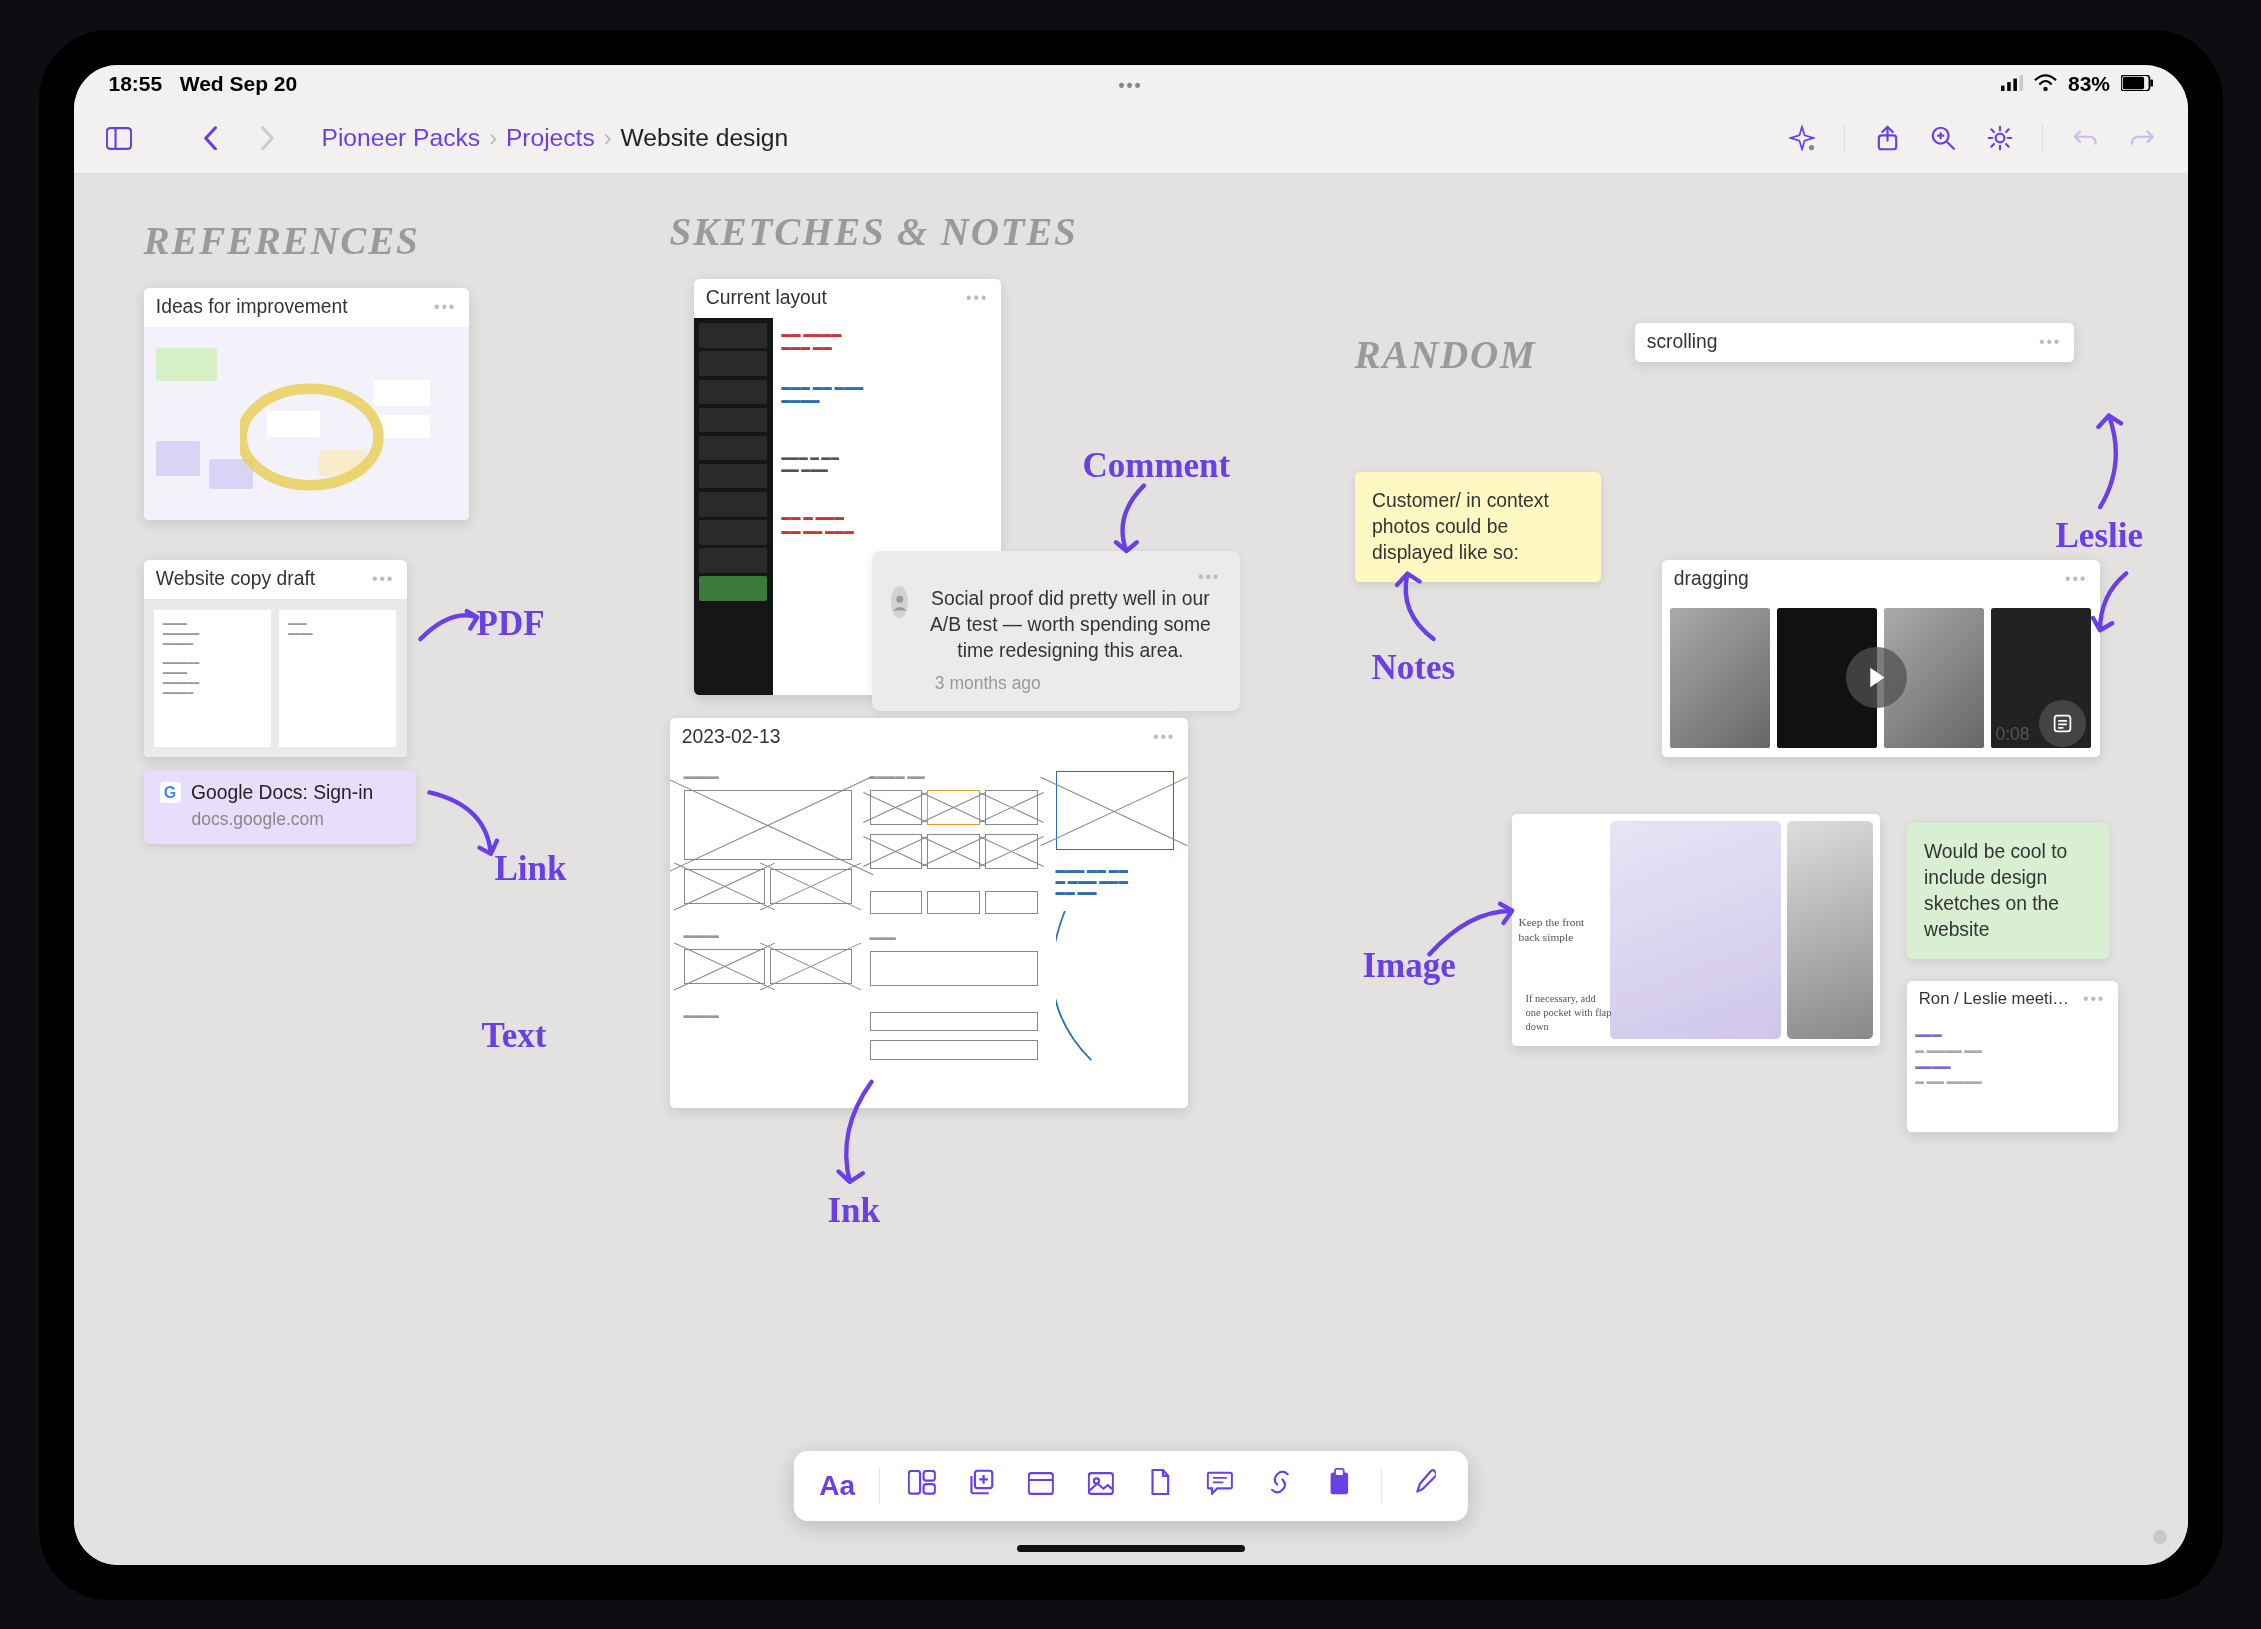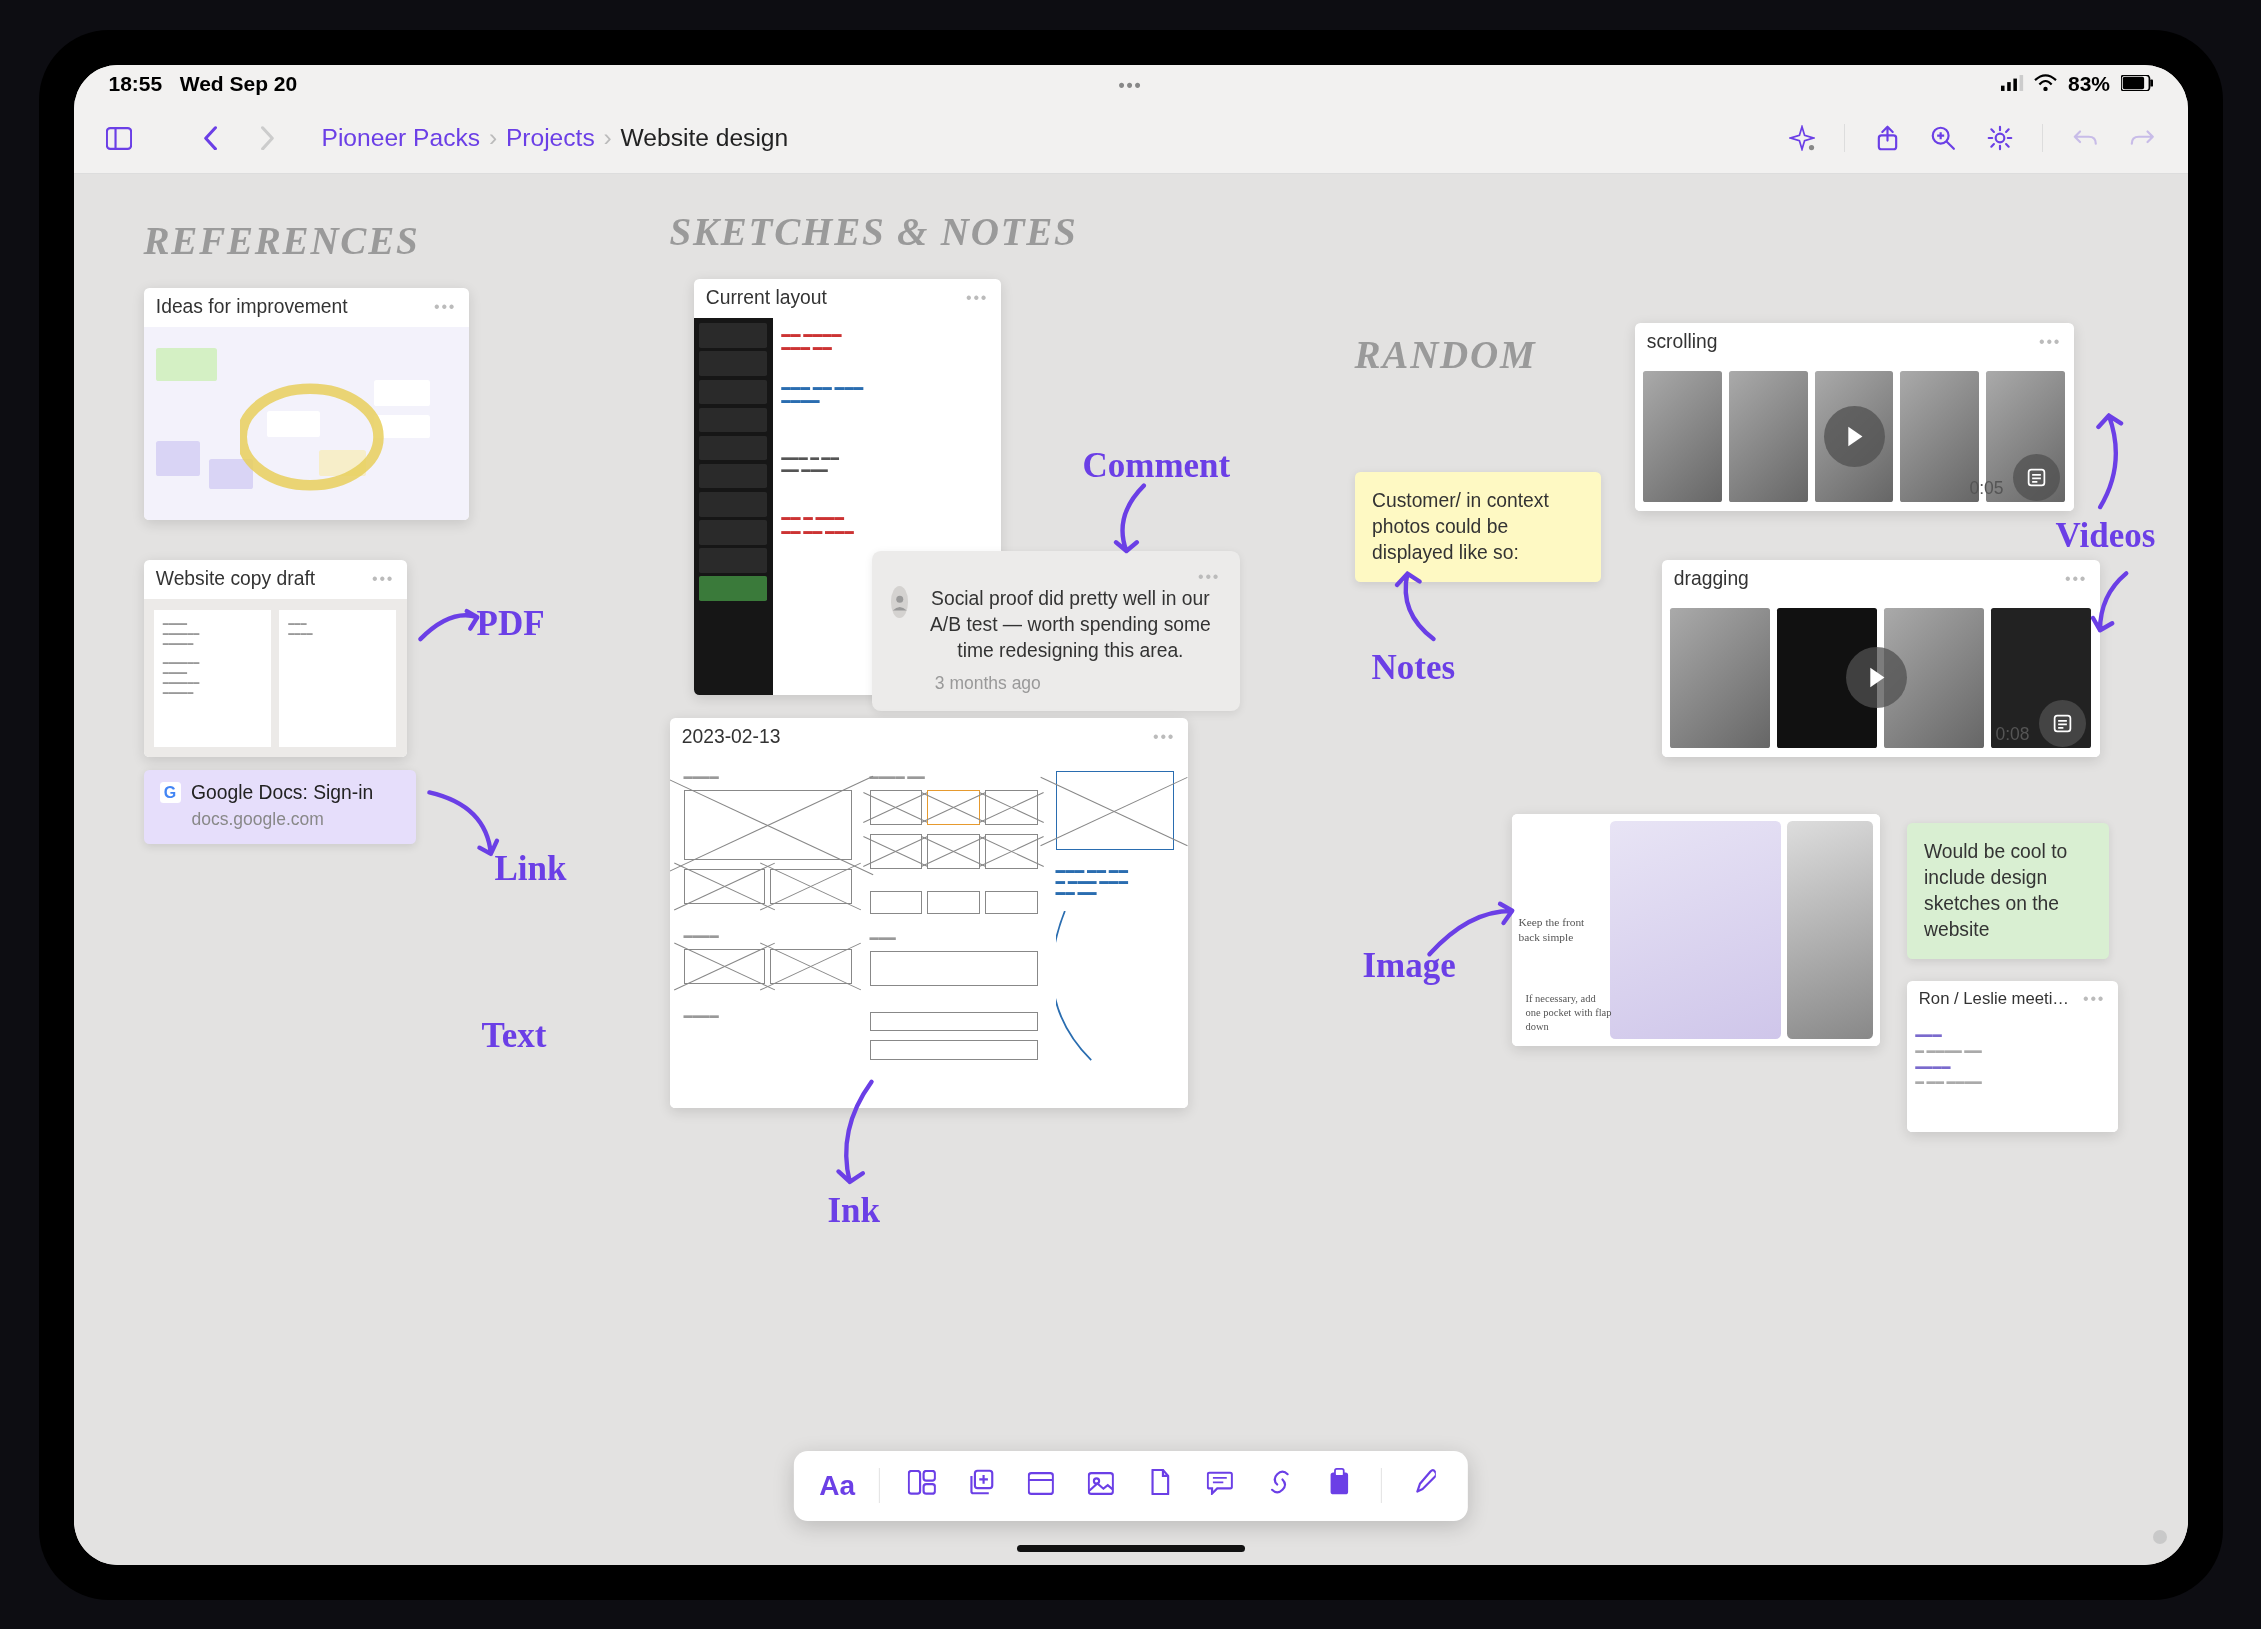--- a/index.html
+++ b/index.html
@@ -460,70 +460,47 @@
 
       <div class="note-card" style="left:1281px;top:298px;width:246px;background:#fef9c3">
         <span>Customer/ in context photos could be displayed like so:</span>
       </div>
 
       <div class="card" style="left:1561px;top:149px;width:439px;">
         <div class="card-head">
             <span>scrolling</span>
             <span class="card-dots">•••</span>
           </div>
-        <div class="card-body" style="height:149px;position:relative">
+      </div>
+
+      <div class="card" style="left:1588px;top:386px;width:438px;">
+        <div class="card-head">
+            <span>dragging</span>
+            <span class="card-dots">•••</span>
+          </div>
+        <div class="card-body" style="height:158px;position:relative">
           <div class="thumb-video">
               <div class="vframe"></div>
+              <div class="vframe" style="background:#111"></div>
               <div class="vframe"></div>
-              <div class="vframe"></div>
-              <div class="vframe"></div>
-              <div class="vframe"></div>
-            </div>
-          <div class="video-over" style="left:189px;top:44px">
+              <div class="vframe" style="background:#222"></div>
+            </div>
+          <div class="video-over" style="left:184px;top:48px">
               <svg width="23" height="23" viewBox="0 0 26 26">
                 <path d="M6 2 L22 13 L6 24 Z" fill="#fff"></path>
               </svg>
             </div>
           <div class="mini-badge">
               <svg width="21" height="21" viewBox="0 0 24 24">
                 <rect x="3" y="3" width="18" height="18" rx="3" fill="none" stroke="#fff" stroke-width="2"></rect>
                 <line x1="7" y1="9" x2="17" y2="9" stroke="#fff" stroke-width="2"></line>
                 <line x1="7" y1="13" x2="17" y2="13" stroke="#fff" stroke-width="2"></line>
                 <line x1="7" y1="17" x2="13" y2="17" stroke="#fff" stroke-width="2"></line>
               </svg>
             </div>
-          <div class="duration">0:05</div>
-        </div>
-      </div>
-
-      <div class="card" style="left:1588px;top:386px;width:438px;">
-        <div class="card-head">
-            <span>dragging</span>
-            <span class="card-dots">•••</span>
-          </div>
-        <div class="card-body" style="height:158px;position:relative">
-          <div class="thumb-video">
-              <div class="vframe"></div>
-              <div class="vframe" style="background:#111"></div>
-              <div class="vframe"></div>
-              <div class="vframe" style="background:#222"></div>
-            </div>
-          <div class="video-over" style="left:184px;top:48px">
-              <svg width="23" height="23" viewBox="0 0 26 26">
-                <path d="M6 2 L22 13 L6 24 Z" fill="#fff"></path>
-              </svg>
-            </div>
-          <div class="mini-badge">
-              <svg width="21" height="21" viewBox="0 0 24 24">
-                <rect x="3" y="3" width="18" height="18" rx="3" fill="none" stroke="#fff" stroke-width="2"></rect>
-                <line x1="7" y1="9" x2="17" y2="9" stroke="#fff" stroke-width="2"></line>
-                <line x1="7" y1="13" x2="17" y2="13" stroke="#fff" stroke-width="2"></line>
-                <line x1="7" y1="17" x2="13" y2="17" stroke="#fff" stroke-width="2"></line>
-              </svg>
-            </div>
           <div class="duration">0:08</div>
         </div>
       </div>
 
       <div class="card" style="left:1438px;top:640px;width:368px;background:#fff">
         <div class="card-body" style="height:232px;position:relative;background:#84cc16">
           <div class="thumb-sketch">
             <div style="flex:0.5;font-size:11.4px;color:#555;font-family:cursive;line-height:1.3">Keep the front<br>back simple</div>
             <div class="bag"></div>
             <div class="bag" style="flex:0.5;background:linear-gradient(160deg,#ddd,#888)"></div>
@@ -546,21 +523,21 @@
         </div>
       </div>
 
       <div class="hand-label" style="left:403px;top:430px">PDF</div>
       <div class="hand-label" style="left:421px;top:675px">Link</div>
       <div class="hand-label" style="left:408px;top:842px">Text</div>
       <div class="hand-label" style="left:1009px;top:272px">Comment</div>
       <div class="hand-label" style="left:754px;top:1017px">Ink</div>
       <div class="hand-label" style="left:1298px;top:474px">Notes</div>
       <div class="hand-label" style="left:1289px;top:772px">Image</div>
-      <div class="hand-label" style="left:1982px;top:342px">Videos</div>
+      <div class="hand-label" style="left:1982px;top:342px">Leslie</div>
 
       <svg class="arrow" style="left:342px;top:430px" width="70" height="44" viewBox="0 0 80 50">
           <path d="M5 40 Q40 5 70 15 M70 15 L58 8 M70 15 L62 28"></path>
         </svg>
       <svg class="arrow" style="left:351px;top:614px" width="79" height="79" viewBox="0 0 90 90">
           <path d="M5 5 Q70 20 75 75 M75 75 L62 68 M75 75 L82 60"></path>
         </svg>
       <svg class="arrow" style="left:1035px;top:307px" width="61" height="79" viewBox="0 0 70 90">
           <path d="M40 5 Q5 40 20 80 M20 80 L8 70 M20 80 L32 70"></path>
         </svg>

